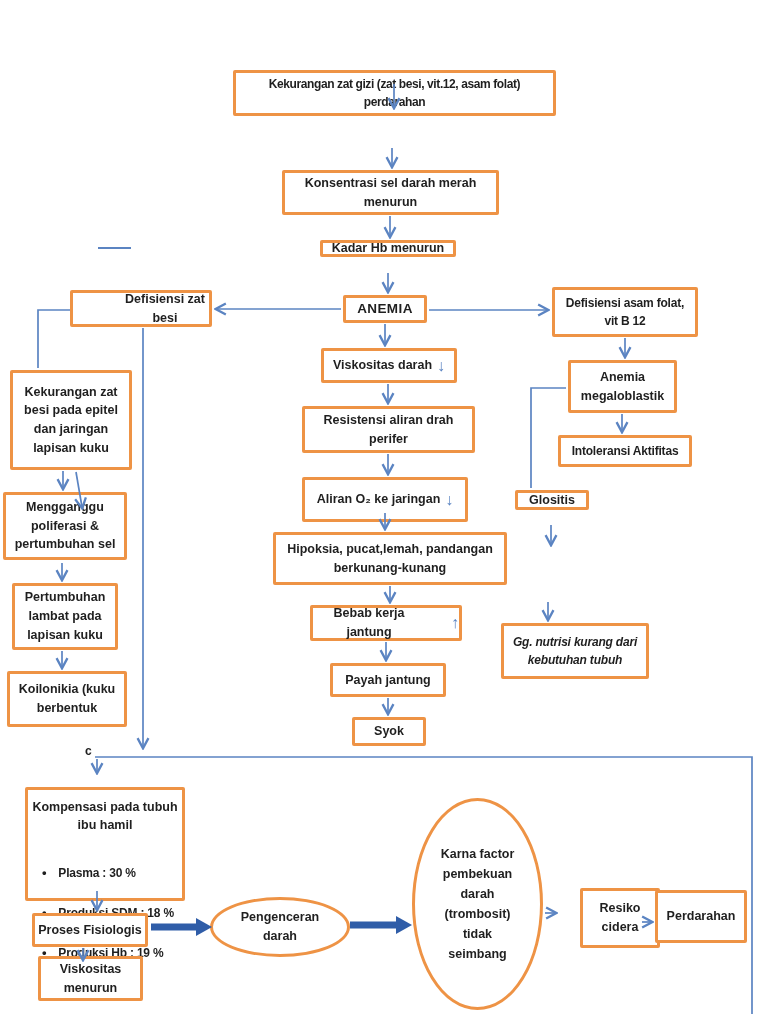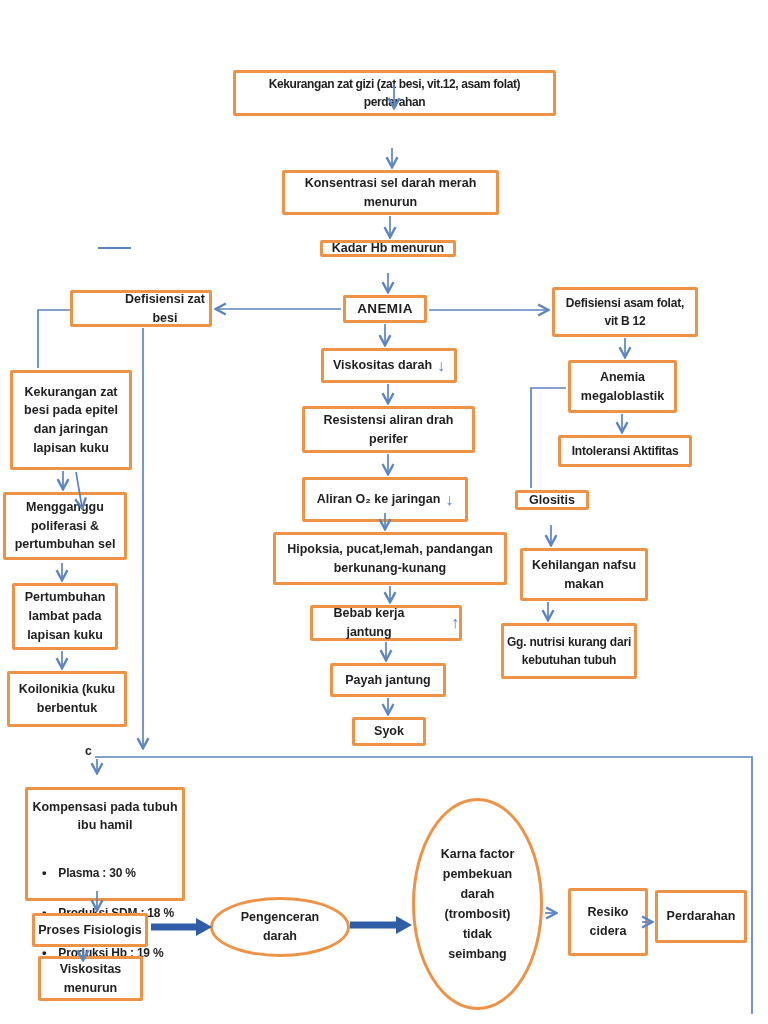--- a/index.html
+++ b/index.html
@@ -73,23 +73,21 @@
 lapisan kuku</div>
   <div class="bx" style="left:7px;top:671px;width:120px;height:56px;align-items:flex-start;padding-top:6px;">Koilonikia (kuku
 berbentuk</div>
 
   <div class="bx sm" style="left:552px;top:287px;width:146px;height:50px;">Defisiensi asam folat,
 vit B 12</div>
   <div class="bx" style="left:568px;top:360px;width:109px;height:53px;">Anemia
 megaloblastik</div>
   <div class="bx sm" style="left:558px;top:435px;width:134px;height:32px;">Intoleransi Aktifitas</div>
   <div class="bx" style="left:515px;top:490px;width:74px;height:20px;">Glositis</div>
-  <div class="bx" style="left:520px;top:548px;width:128px;height:53px;">Kehilangan nafsu
-makan</div>
-  <div class="bx sm" style="left:501px;top:623px;width:136px;height:56px;">Gg. nutrisi kurang dari
+  <div class="bx sm" style="left:501px;top:623px;width:148px;height:56px;font-style:italic;">Gg. nutrisi kurang dari
 kebutuhan tubuh</div>
 
   <div class="c-label">c</div>
 
   <div class="bx kp" style="left:25px;top:776px;width:160px;height:114px;">
     <div class="kp-title">Kompensasi pada tubuh
 ibu hamil</div>
     <ul class="kp-list">
       <li>
         <span class="blt">•</span>
@@ -112,21 +110,21 @@
 
   <div class="bx el" style="left:210px;top:897px;width:140px;height:60px;">Pengenceran
 darah</div>
   <div class="bx el" style="left:412px;top:798px;width:131px;height:212px;line-height:1.6;">Karna factor
 pembekuan
 darah
 (trombosit)
 tidak
 seimbang</div>
 
-  <div class="bx" style="left:568px;top:888px;width:80px;height:68px;">Resiko
+  <div class="bx" style="left:580px;top:888px;width:80px;height:60px;">Resiko
 cidera</div>
   <div class="bx" style="left:655px;top:890px;width:92px;height:53px;">Perdarahan</div>
 
   <svg class="wires" width="768" height="1024" viewBox="0 0 768 1024">
     <defs>
       <marker id="v" viewBox="0 0 10 10" refX="7.5" refY="5" markerWidth="8" markerHeight="8" orient="auto-start-reverse">
         <path d="M1,1 L8.5,5 L1,9" fill="none" stroke="#5B84C2" stroke-width="1.7"></path>
       </marker>
     </defs>
     <g stroke="#5B84C2" stroke-width="1.7" fill="none">

